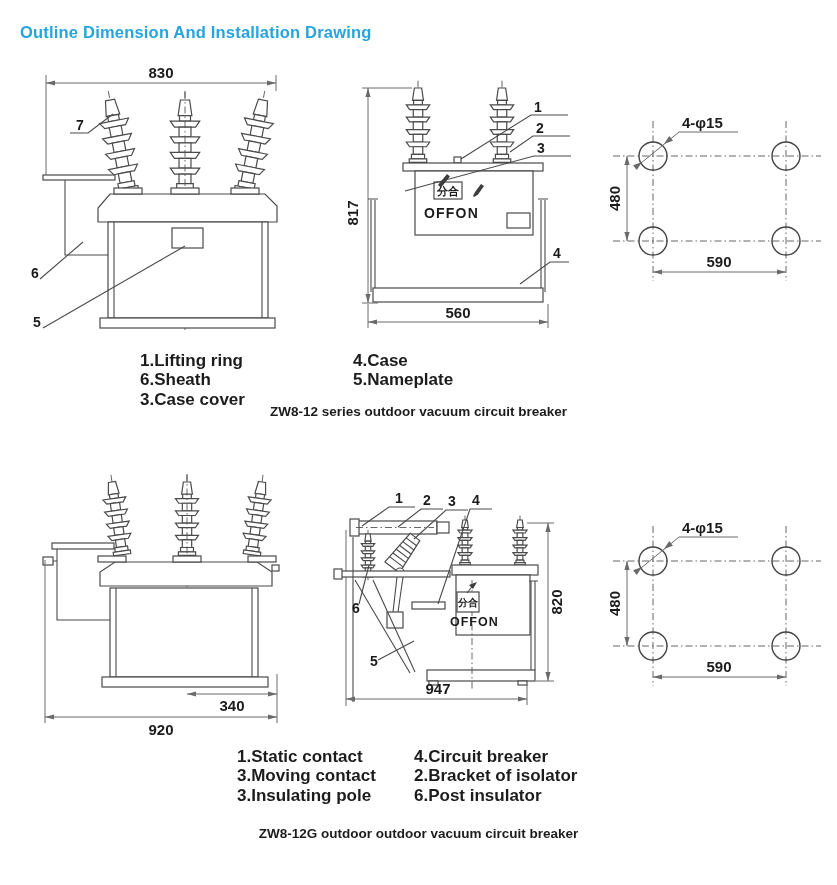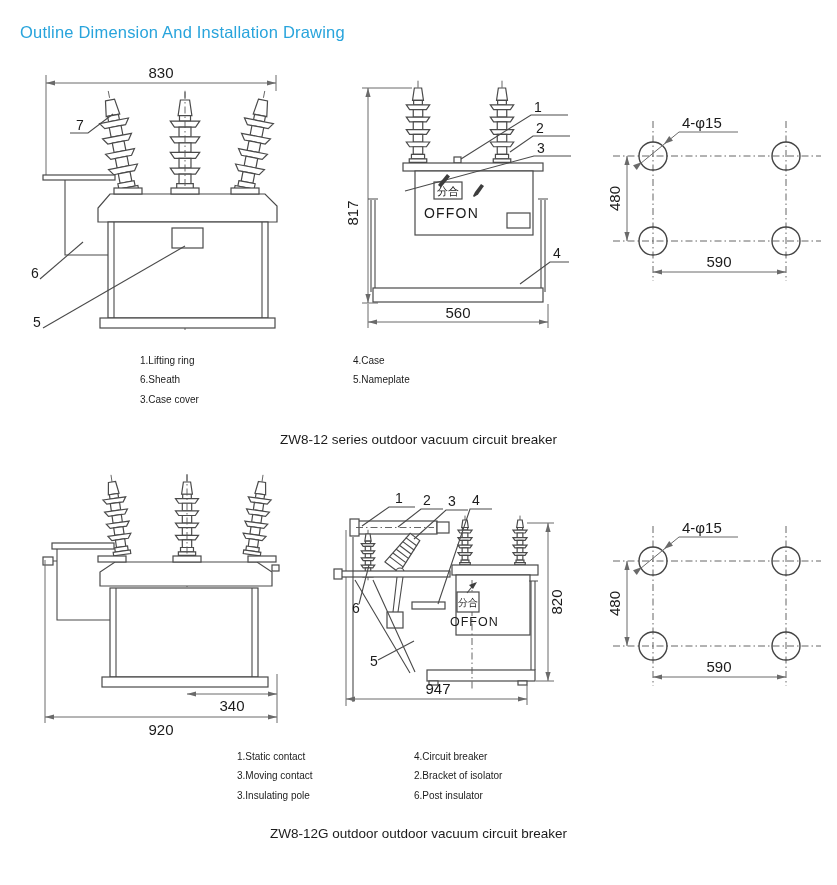--- a/index.html
+++ b/index.html
@@ -1,20 +1,20 @@
 <!DOCTYPE html>
 <html><head>
 <meta charset="utf-8">
 <style>
   html,body{margin:0;padding:0;background:#fff;}
   .page{position:relative;width:837px;height:885px;background:#fff;overflow:hidden;
-        font-family:"Liberation Sans","DejaVu Sans",sans-serif;color:#1c1c1c;}
+        font-family:"Liberation Sans","DejaVu Sans",sans-serif;color:#1c1c1c;font-weight:bold;}
   .title{position:absolute;font-size:16.5px;color:#28a4dc;letter-spacing:.2px;}
   .drawing{position:absolute;}
-  .legend{position:absolute;font-size:10px;line-height:19.4px;color:#1c1c1c;}
+  .legend{position:absolute;font-size:17px;line-height:19.4px;color:#1c1c1c;}
   .lcol{position:absolute;top:0;white-space:nowrap;}
   .caption{position:absolute;left:0;right:0;text-align:center;font-size:13.5px;color:#1c1c1c;}
   
   .part{fill:#fff;stroke:#4a4a4a;stroke-width:1.2;}
   .ln{fill:none;stroke:#4a4a4a;stroke-width:1.1;}
   .dim{fill:none;stroke:#6a6a6a;stroke-width:1;}
   .cl{fill:none;stroke:#555;stroke-width:.9;stroke-dasharray:7,3,1.5,3;}
   .hole{fill:none;stroke:#444;stroke-width:1.4;}
   .arr{fill:#6a6a6a;stroke:none;}
   .ah{fill:#3d3d3d;stroke:none;}
@@ -174,21 +174,21 @@
       <div>1.Lifting ring</div>
       <div>6.Sheath</div>
       <div>3.Case cover</div>
     </div>
     <div class="lcol" style="left:213px">
       <div>4.Case</div>
       <div>5.Nameplate</div>
     </div>
   </div>
 
-  <div class="caption" style="top:432px">ZW8-12 series outdoor vacuum circuit breaker</div>
+  <div class="caption" style="top:404px">ZW8-12 series outdoor vacuum circuit breaker</div>
 
   <svg class="drawing" style="left:25px;top:468px" width="290" height="270" viewBox="0 0 290 270">
     <g>
       <use href="#insV" transform="translate(87,14) rotate(-8) scale(0.72)"></use>
       <use href="#insV" transform="translate(162,14) scale(0.72)"></use>
       <use href="#insV" transform="translate(237,14) rotate(8) scale(0.72)"></use>
     </g>
     <line x1="162" y1="6" x2="162" y2="219" class="cl"></line>
     <g>
       <rect x="27" y="75" width="62" height="6" class="part"></rect>

